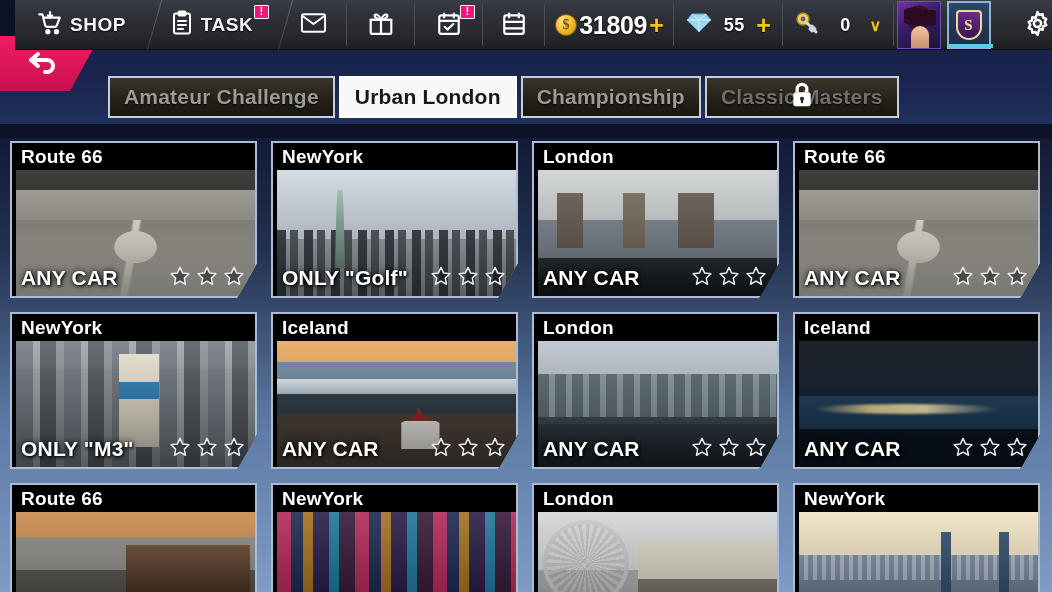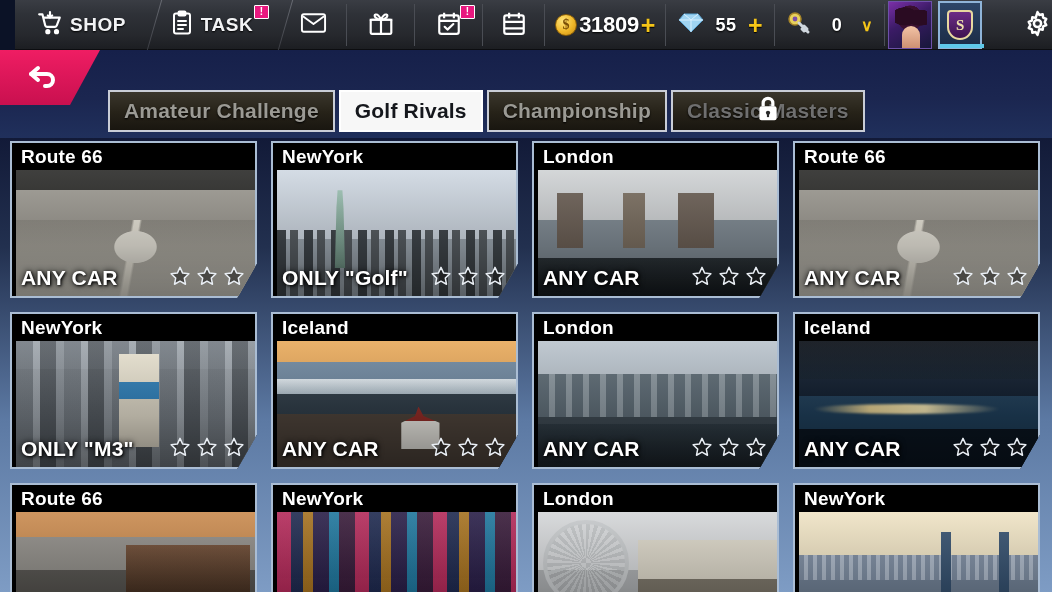--- a/index.html
+++ b/index.html
@@ -71,21 +71,21 @@
   #seg-money { gap: 2px; padding: 0 10px; }
   .coin {
     width: 22px; height: 22px; border-radius: 50%;
     background: radial-gradient(circle at 34% 30%, #ffe47a, #f0b82a 55%, #c98a10 100%);
     border: 1px solid #8a5e07;
     color: #7a4e05; font-size: 14px; font-weight: bold;
     display: flex; align-items: center; justify-content: center;
     font-family: "Liberation Serif", serif;
   }
   .amount {
-    font-size: 22px; font-weight: bold; color: #fff;
+    font-size: 25px; font-weight: bold; color: #fff;
     text-shadow: 0 1px 2px #000; letter-spacing: -.3px;
   }
   .plus {
     color: #f5c518; font-size: 25px; font-weight: bold;
     line-height: 20px; text-shadow: 0 1px 1px #000;
   }
   .num {
     font-size: 18px; font-weight: bold; color: #fff;
     text-shadow: 0 1px 2px #000; min-width: 24px; text-align: center;
   }
@@ -128,21 +128,21 @@
   }
   .rankbadge::after {
     content:""; position:absolute; left:0; bottom:-1px; width:44px; height:4px;
     background:#5ec8e8;
   }
   .gear-cell { margin-left: auto; padding: 0 16px; }
 
   
   #header {
     position: absolute;
-    left: 0; top: 50px;
+    left: 0; top: 36px;
     width: 1052px; height: 88px;
     background: linear-gradient(180deg,#16204a 0%,#1b2650 55%,#20305c 100%);
     z-index: 20;
   }
   #backbtn {
     position: absolute;
     left: 0; top: 0;
     width: 100px; height: 55px;
     background: linear-gradient(180deg,#ef1d63,#c9104f);
     clip-path: polygon(0 0, 100% 0, 70% 100%, 0 100%);
@@ -538,21 +538,21 @@
         <path d="M12 6L5 12l7 6"></path>
           <path d="M5 12h16a6 6 0 0 1 0 12h-2"></path>
       </svg>
     </span>
   </div>
   <div id="tabs">
       <div class="tab">
         <span>Amateur Challenge</span>
       </div>
       <div class="tab active">
-        <span>Golf Rivals</span>
+        <span>Urban London</span>
       </div>
       <div class="tab">
         <span>Championship</span>
       </div>
       <div class="tab locked">
         <span>Classic Masters</span>
         <span class="lockicon"><svg width="26" height="28" viewBox="0 0 24 26">
             <rect x="4" y="11" width="16" height="13" rx="2" fill="#fff"></rect>
             <path d="M7.5 11V8a4.5 4.5 0 0 1 9 0v3" fill="none" stroke="#fff" stroke-width="3"></path>
             <circle cx="12" cy="17" r="2" fill="#2a2a2a"></circle>

